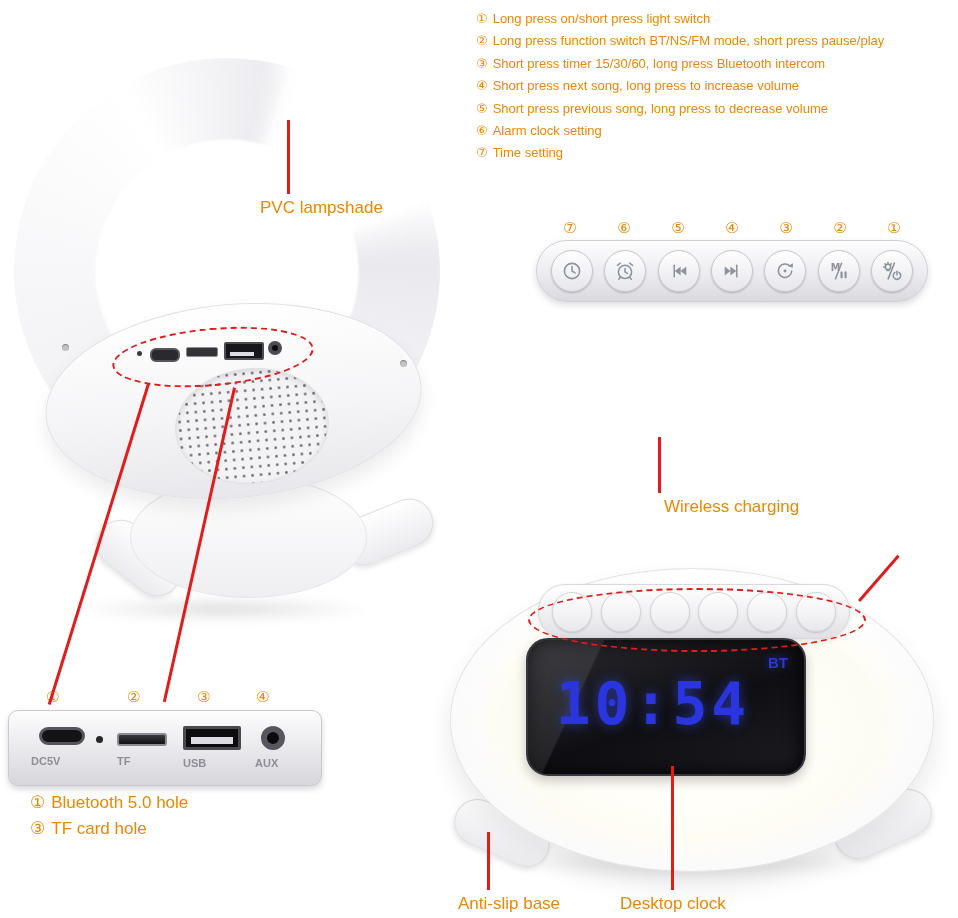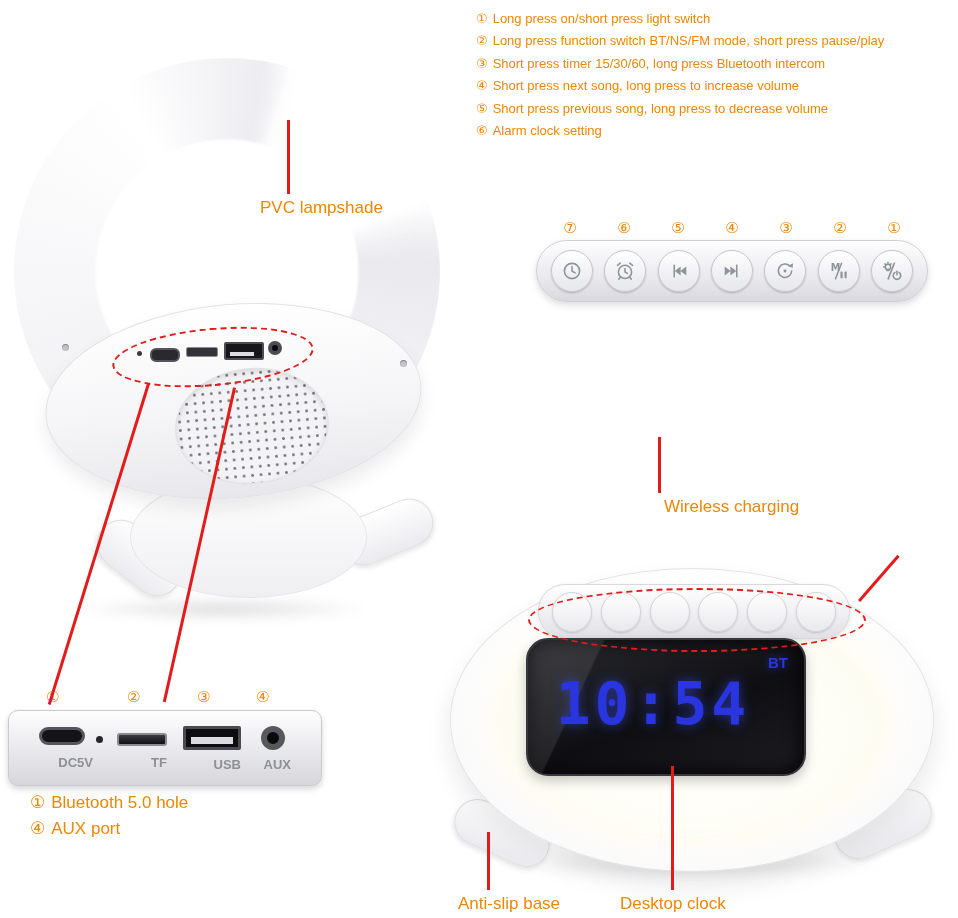--- a/index.html
+++ b/index.html
@@ -109,38 +109,39 @@
   .ports-panel{position:absolute;left:8px;top:710px;width:312px;height:74px;border-radius:10px;
                background:linear-gradient(180deg,#fdfdfe,#ececef 45%,#d6d6db);
                border:1px solid #c9c9cf;box-shadow:inset 0 1px 0 #fff, 0 3px 6px rgba(0,0,0,.16);z-index:5;}
   .port{position:absolute;box-sizing:border-box;}
   .port.usbc{left:30px;top:16px;width:46px;height:18px;border-radius:9px;border:3px solid #55555b;background:#141417;}
   .port.hole{left:87px;top:25px;width:7px;height:7px;border-radius:50%;background:#26262b;}
   .port.tf{left:108px;top:22px;width:50px;height:13px;border-radius:3px;border:2px solid #8a8a90;background:linear-gradient(180deg,#3a3a40,#121215);}
   .port.usb{left:174px;top:15px;width:58px;height:24px;border-radius:2px;border:3px solid #4a4a50;background:#0d0d10;}
   .port.usb::after{content:"";position:absolute;left:5px;bottom:3px;width:42px;height:7px;background:#dcdce2;}
   .port.aux{left:252px;top:15px;width:24px;height:24px;border-radius:50%;border:6px solid #57575e;background:#0a0a0c;}
-  .plabel{position:absolute;color:#8e8e96;font-size:13px;font-weight:bold;text-align:right;z-index:6;}
+  .plabel{position:absolute;color:#8e8e96;font-size:11px;font-weight:bold;text-align:left;z-index:6;}
 
   .legend{position:absolute;left:30px;top:790px;z-index:30;}
   .legend .line{color:#EE8700;font-size:17px;line-height:25.5px;white-space:nowrap;}
   .legend .num{margin-right:6px;}
 </style>
 </head>
 <body>
 
 <div class="stage">
 
   <div class="instructions">
     <div class="line"><span class="num">①</span><span>Long press on/short press light switch</span></div>
     <div class="line"><span class="num">②</span><span>Long press function switch BT/NS/FM mode, short press pause/play</span></div>
     <div class="line"><span class="num">③</span><span>Short press timer 15/30/60, long press Bluetooth intercom</span></div>
     <div class="line"><span class="num">④</span><span>Short press next song, long press to increase volume</span></div>
     <div class="line"><span class="num">⑤</span><span>Short press previous song, long press to decrease volume</span></div>
     <div class="line"><span class="num">⑥</span><span>Alarm clock setting</span></div>
+    <div class="line"><span class="num">⑦</span><span>Time setting</span></div>
   </div>
 
   <div class="strip-numbers">
     <span>⑦</span>
     <span>⑥</span>
     <span>⑤</span>
     <span>④</span>
     <span>③</span>
     <span>②</span>
     <span>①</span>
@@ -248,21 +249,21 @@
     <div class="port tf"></div>
     <div class="plabel" style="left:108px;top:44px;width:50px;">TF</div>
     <div class="port usb"></div>
     <div class="plabel" style="left:174px;top:46px;width:58px;">USB</div>
     <div class="port aux"></div>
     <div class="plabel" style="left:246px;top:46px;width:36px;">AUX</div>
   </div>
 
   <div class="legend">
     <div class="line"><span class="num">①</span><span>Bluetooth 5.0 hole</span></div>
-    <div class="line"><span class="num">④</span><span>AUX port</span></div>
+    <div class="line"><span class="num">③</span><span>TF card hole</span></div>
   </div>
 
   <div class="dashed-ellipse" style="left:112px;top:328px;width:198px;height:54px;transform:rotate(-5deg);"></div>
   <div class="dashed-ellipse" style="left:528px;top:588px;width:334px;height:60px;"></div>
 
   <div class="redline" style="left:287px;top:120px;height:74px;"></div>
   <div class="redline diag" style="left:150px;top:384px;width:336px;transform:rotate(107.2deg);"></div>
   <div class="redline diag" style="left:236px;top:388px;width:322px;transform:rotate(102.6deg);"></div>
   <div class="redline diag" style="left:858px;top:600px;width:60px;transform:rotate(-49deg);"></div>
   <div class="redline" style="left:658px;top:437px;height:56px;"></div>

